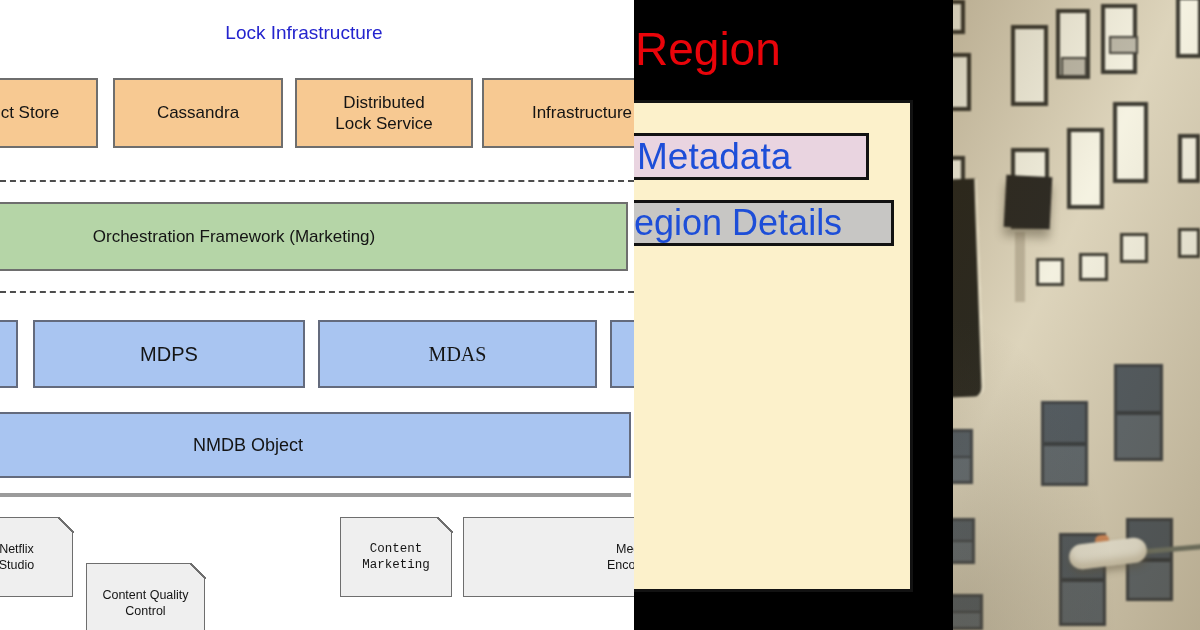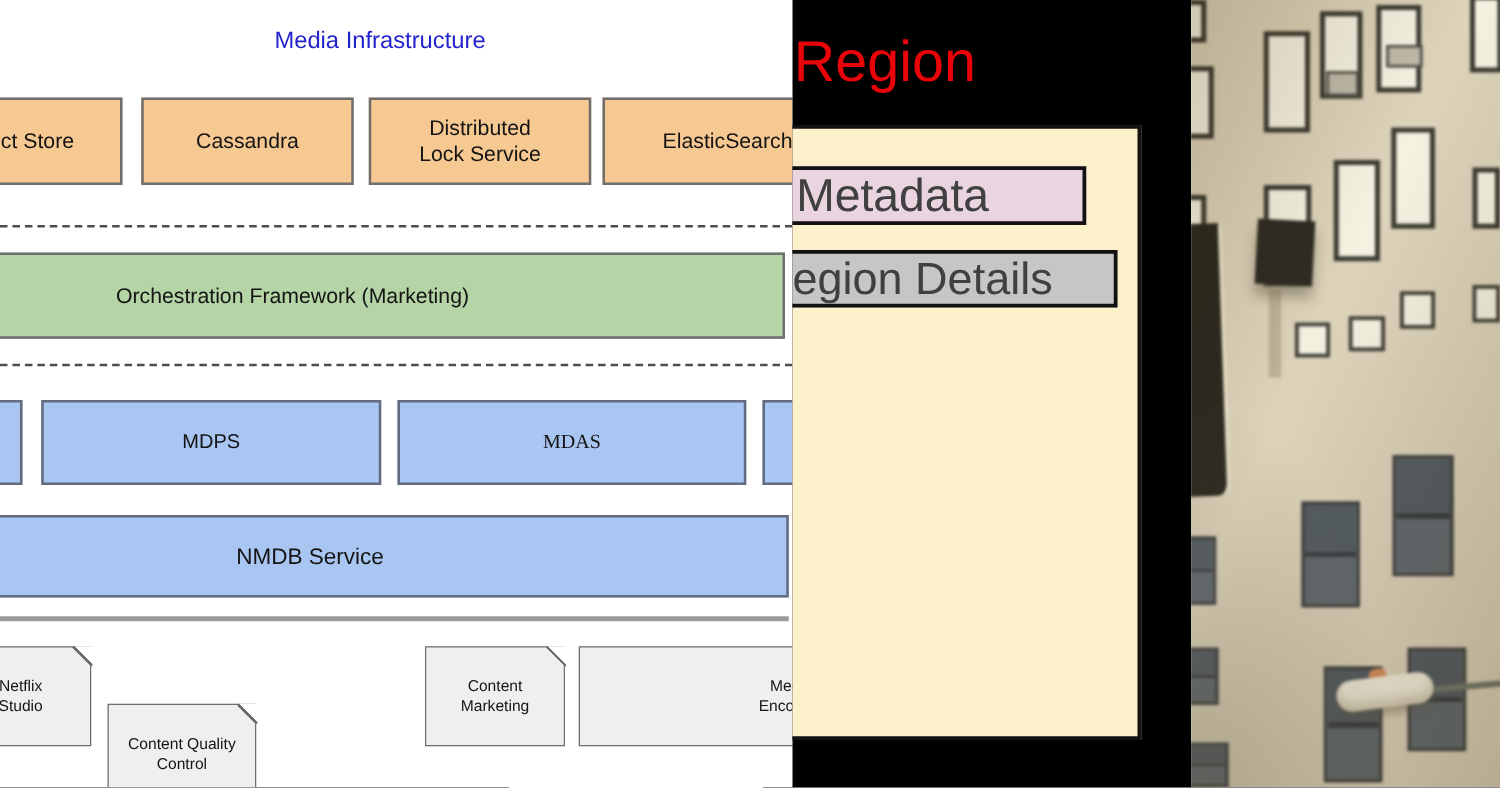--- a/index.html
+++ b/index.html
@@ -5,38 +5,38 @@
   html,body{margin:0;padding:0;background:#222;}
   .card{position:relative;width:1200px;height:630px;overflow:hidden;background:#fff;
         font-family:"Liberation Sans",sans-serif;-webkit-font-smoothing:antialiased;}
   .panel{position:absolute;top:0;height:630px;overflow:hidden;}
   
   #diagram{left:0;width:634px;background:#ffffff;}
   .abox{position:absolute;display:flex;align-items:center;justify-content:center;
         text-align:center;box-sizing:border-box;color:#141414;line-height:1.25;}
   .infra{top:78px;height:70px;background:#F7C992;border:2px solid #6e6e6e;font-size:17px;}
   .green{top:202px;height:69px;background:#B5D5A7;border:2px solid #6e6e6e;font-size:17px;}
-  .blue {top:320px;height:68px;background:#A9C5F1;border:2px solid #646b7d;font-size:16px;}
+  .blue {top:320px;height:68px;background:#A9C5F1;border:2px solid #646b7d;font-size:20px;}
   .nmdb {top:412px;height:66px;background:#A9C5F1;border:2px solid #646b7d;font-size:18px;}
   .dash {position:absolute;left:0;width:634px;height:0;border-top:2px dashed #4d4d4d;}
   .graybar{position:absolute;left:0;top:493px;width:631px;height:4px;background:#9b9b9b;}
   .doc{top:517px;height:80px;background:#EFEFEF;border:1.5px solid #6e6e6e;font-size:12.5px;line-height:1.32;}
   .fold{position:absolute;top:-1.5px;right:-1.5px;width:16px;height:16px;
         background:linear-gradient(45deg,transparent calc(50% - 1px),
                    #6e6e6e calc(50% - 1px) calc(50% + 1px),#ffffff calc(50% + 1px));}
   #diagram-title{position:absolute;left:0;top:22px;width:608px;text-align:center;
                  color:#2424CE;font-size:19px;}
   
   #region{left:634px;width:319px;background:#000;}
   #region .soft{filter:blur(.5px);}
   #region-title{position:absolute;left:1px;top:22px;color:#E9040A;font-size:46px;}
   #region-card{position:absolute;left:-30px;top:100px;width:309px;height:492px;
                background:#FCF1CB;border:3px solid #121212;box-sizing:border-box;}
   .rbox{position:absolute;box-sizing:border-box;border:3px solid #121212;display:flex;
-        align-items:center;color:#404040;white-space:nowrap;}
+        align-items:center;color:#1d4ed8;white-space:nowrap;}
   #metadata-box{left:-30px;top:133px;width:265px;height:47px;background:#E9D4E0;
                 font-size:37px;padding-left:30px;}
   #details-box{left:-30px;top:200px;width:290px;height:46px;background:#C7C6C4;
                font-size:36px;padding-left:1px;}
   
   #photo{left:953px;width:247px;background:#D9CFB5;}
   .photo-inner{position:absolute;left:-4px;top:-4px;right:-4px;bottom:-4px;filter:blur(1.1px);}
   .wb{position:absolute;background:#F4F1E0;border:4px solid #26241c;box-sizing:border-box;}
   .ws{position:absolute;background:#F2EFDE;border:3px solid #2a281f;box-sizing:border-box;}
   .wd{position:absolute;border:3px solid #2c3034;box-sizing:border-box;
@@ -48,68 +48,68 @@
       background:linear-gradient(115deg,rgba(110,92,60,.28),rgba(255,255,242,.10) 42%,
                  rgba(105,90,62,.30)),
                  radial-gradient(120% 90% at 0% 100%,rgba(70,58,35,.30),transparent 55%);}
 </style>
 </head>
 <body>
 
 <div class="card">
 
   <div id="diagram" class="panel">
-    <div id="diagram-title">Media Infrastructure</div>
+    <div id="diagram-title">Lock Infrastructure</div>
 
     <div class="abox infra" style="left:-74px;width:172px;">
       <span>Object Store</span>
       </div>
     <div class="abox infra" style="left:113px;width:170px;">
       <span>Cassandra</span>
       </div>
     <div class="abox infra" style="left:295px;width:178px;padding:0 30px;">
       <span>Distributed Lock Service</span>
       </div>
     <div class="abox infra" style="left:482px;width:200px;">
-      <span>ElasticSearch</span>
+      <span>Infrastructure</span>
       </div>
 
     <div class="dash" style="top:180px;"></div>
 
     <div class="abox green" style="left:-160px;width:788px;">
       <span>Orchestration Framework (Marketing)</span>
       </div>
 
     <div class="dash" style="top:291px;"></div>
 
     <div class="abox blue" style="left:-40px;width:58px;"></div>
     <div class="abox blue" style="left:33px;width:272px;">
       <span>MDPS</span>
       </div>
     <div class="abox blue" style="left:318px;width:279px;font-family:Liberation Serif, serif;">
       <span>MDAS</span>
       </div>
     <div class="abox blue" style="left:610px;width:60px;"></div>
 
     <div class="abox nmdb" style="left:-135px;width:766px;">
-      <span>NMDB Service</span>
+      <span>NMDB Object</span>
       </div>
 
     <div class="graybar"></div>
 
     <div class="abox doc" style="left:-40px;width:113px;">
       <span style="display:inline-block;width:48px;">Netflix Studio</span>
       <i class="fold"></i>
       </div>
     <div class="abox doc" style="left:86px;width:119px;padding:0 8px;margin-top:46px;">
       <span>Content Quality Control</span>
       <i class="fold"></i>
       </div>
     <div class="abox doc" style="left:340px;width:112px;">
-      <span style="display:inline-block;width:70px;">Content Marketing</span>
+      <span style="display:inline-block;width:70px;font-family:Liberation Mono, monospace;">Content Marketing</span>
       <i class="fold"></i>
       </div>
     <div class="abox doc" style="left:463px;width:340px;">
       <span style="display:inline-block;width:72px;">Media Encoding</span>
       </div>
   </div>
 
   <div id="region" class="panel">
     <div class="soft" style="position:absolute;inset:0;">
       <div id="region-title">Region</div>

